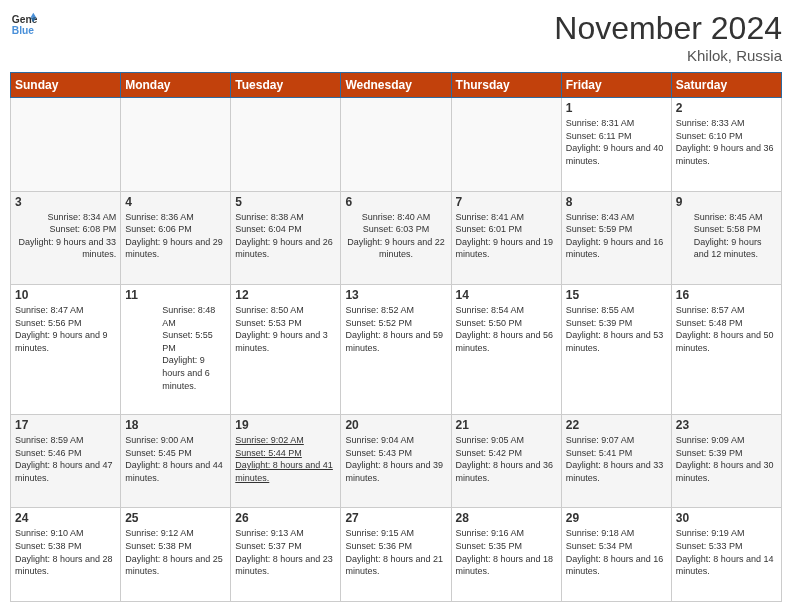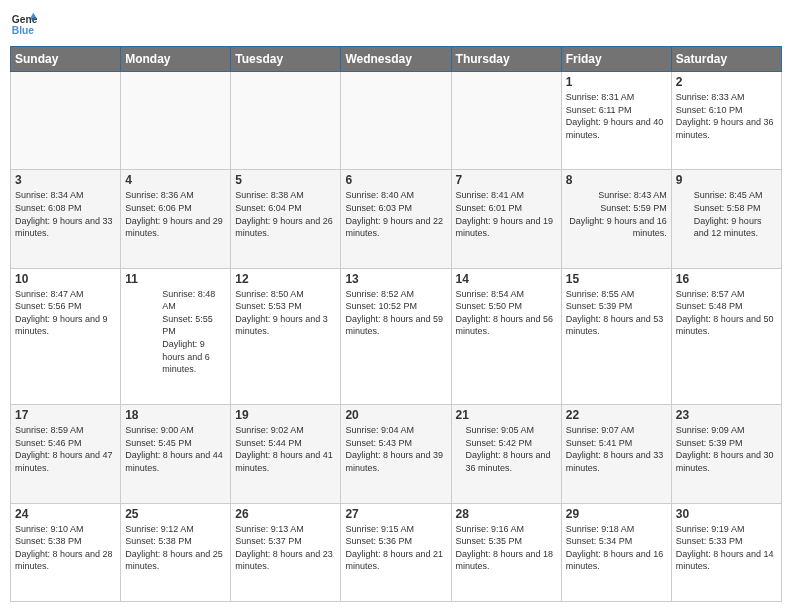--- a/index.html
+++ b/index.html
@@ -45,21 +45,21 @@
       color: #555;
     }
     .calendar {
       flex: 1;
       border: 1px solid #ccc;
       border-collapse: collapse;
       width: 100%;
       table-layout: fixed;
     }
     .calendar th {
-      background-color: #737373;
+      background-color: #c2410c;
       color: #fff;
       font-size: 12px;
       font-weight: bold;
       padding: 5px 4px;
       border: 1px solid #2d6aa0;
       text-align: left;
     }
     .calendar td {
       border: 1px solid #ccc;
       vertical-align: top;
@@ -95,20 +95,22 @@
   <div class="header">
     <div class="logo">
       <svg class="logo-icon" viewBox="0 0 30 30">
         <text x="2" y="14" font-size="11" font-weight="bold" fill="#333">General</text>
         <text x="2" y="26" font-size="11" font-weight="bold" fill="#4a90d9">Blue</text>
         <polygon points="22,8 28,8 25,3" fill="#4a90d9"></polygon>
         <polygon points="22,8 28,8 25,13" fill="#2d6aa0"></polygon>
       </svg>
     </div>
     <div class="title-block">
+      <div class="month-title">November 2024</div>
+      <div class="location">Khilok, Russia</div>
     </div>
   </div>
 
   <table class="calendar">
     <thead>
       <tr>
         <th>Sunday</th>
         <th>Monday</th>
         <th>Tuesday</th>
         <th>Wednesday</th>
@@ -133,51 +135,51 @@
           <td>
             <span class="day-num">2</span>
             <div class="day-info" style="white-space: pre-line;">Sunrise: 8:33 AM
 Sunset: 6:10 PM
 Daylight: 9 hours and 36 minutes.</div>
           </td>
         </tr>
         <tr class="row-even">
           <td>
             <span class="day-num">3</span>
-            <div class="day-info" style="white-space: pre-line;">Sunrise: 8:34 AM
+            <div class="day-info" style="white-space: pre-line; text-align: right;">Sunrise: 8:34 AM
 Sunset: 6:08 PM
 Daylight: 9 hours and 33 minutes.</div>
           </td>
           <td>
             <span class="day-num">4</span>
             <div class="day-info" style="white-space: pre-line;">Sunrise: 8:36 AM
 Sunset: 6:06 PM
 Daylight: 9 hours and 29 minutes.</div>
           </td>
           <td>
             <span class="day-num">5</span>
             <div class="day-info" style="white-space: pre-line;">Sunrise: 8:38 AM
 Sunset: 6:04 PM
 Daylight: 9 hours and 26 minutes.</div>
           </td>
           <td>
             <span class="day-num">6</span>
-            <div class="day-info" style="white-space: pre-line;">Sunrise: 8:40 AM
+            <div class="day-info" style="white-space: pre-line; text-align: center;">Sunrise: 8:40 AM
 Sunset: 6:03 PM
 Daylight: 9 hours and 22 minutes.</div>
           </td>
           <td>
             <span class="day-num">7</span>
             <div class="day-info" style="white-space: pre-line;">Sunrise: 8:41 AM
 Sunset: 6:01 PM
 Daylight: 9 hours and 19 minutes.</div>
           </td>
           <td>
             <span class="day-num">8</span>
-            <div class="day-info" style="white-space: pre-line; text-align: right;">Sunrise: 8:43 AM
+            <div class="day-info" style="white-space: pre-line;">Sunrise: 8:43 AM
 Sunset: 5:59 PM
 Daylight: 9 hours and 16 minutes.</div>
           </td>
           <td>
             <span class="day-num">9</span>
             <div class="day-info" style="white-space: pre-line; margin-left: 18px;">Sunrise: 8:45 AM
 Sunset: 5:58 PM
 Daylight: 9 hours and 12 minutes.</div>
           </td>
         </tr>
@@ -196,21 +198,21 @@
           </td>
           <td>
             <span class="day-num">12</span>
             <div class="day-info" style="white-space: pre-line;">Sunrise: 8:50 AM
 Sunset: 5:53 PM
 Daylight: 9 hours and 3 minutes.</div>
           </td>
           <td>
             <span class="day-num">13</span>
             <div class="day-info" style="white-space: pre-line;">Sunrise: 8:52 AM
-Sunset: 10:52 PM
+Sunset: 5:52 PM
 Daylight: 8 hours and 59 minutes.</div>
           </td>
           <td>
             <span class="day-num">14</span>
             <div class="day-info" style="white-space: pre-line;">Sunrise: 8:54 AM
 Sunset: 5:50 PM
 Daylight: 8 hours and 56 minutes.</div>
           </td>
           <td>
             <span class="day-num">15</span>
@@ -233,33 +235,33 @@
 Daylight: 8 hours and 47 minutes.</div>
           </td>
           <td>
             <span class="day-num">18</span>
             <div class="day-info" style="white-space: pre-line;">Sunrise: 9:00 AM
 Sunset: 5:45 PM
 Daylight: 8 hours and 44 minutes.</div>
           </td>
           <td>
             <span class="day-num">19</span>
-            <div class="day-info" style="white-space: pre-line;">Sunrise: 9:02 AM
+            <div class="day-info" style="white-space: pre-line; text-decoration: underline;">Sunrise: 9:02 AM
 Sunset: 5:44 PM
 Daylight: 8 hours and 41 minutes.</div>
           </td>
           <td>
             <span class="day-num">20</span>
             <div class="day-info" style="white-space: pre-line;">Sunrise: 9:04 AM
 Sunset: 5:43 PM
 Daylight: 8 hours and 39 minutes.</div>
           </td>
           <td>
             <span class="day-num">21</span>
-            <div class="day-info" style="white-space: pre-line; margin-left: 10px;">Sunrise: 9:05 AM
+            <div class="day-info" style="white-space: pre-line;">Sunrise: 9:05 AM
 Sunset: 5:42 PM
 Daylight: 8 hours and 36 minutes.</div>
           </td>
           <td>
             <span class="day-num">22</span>
             <div class="day-info" style="white-space: pre-line;">Sunrise: 9:07 AM
 Sunset: 5:41 PM
 Daylight: 8 hours and 33 minutes.</div>
           </td>
           <td>

